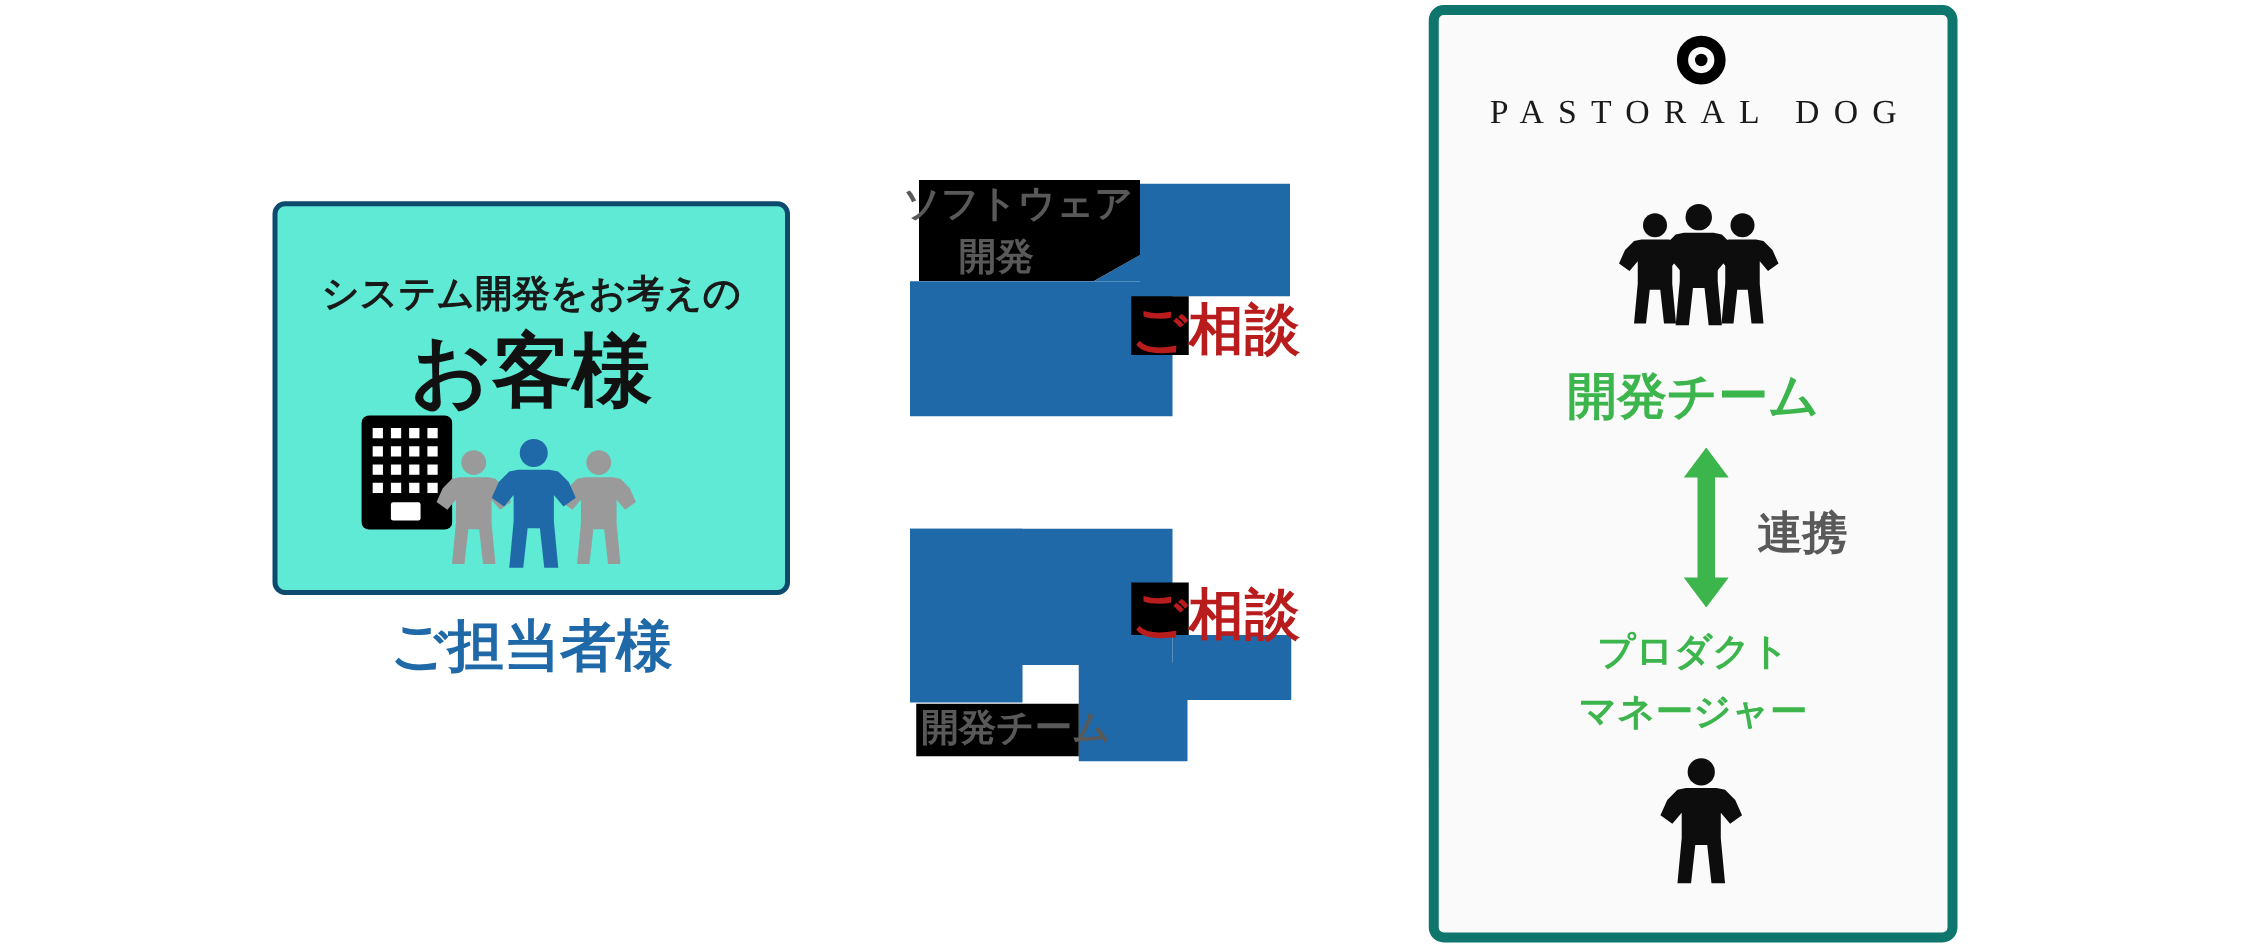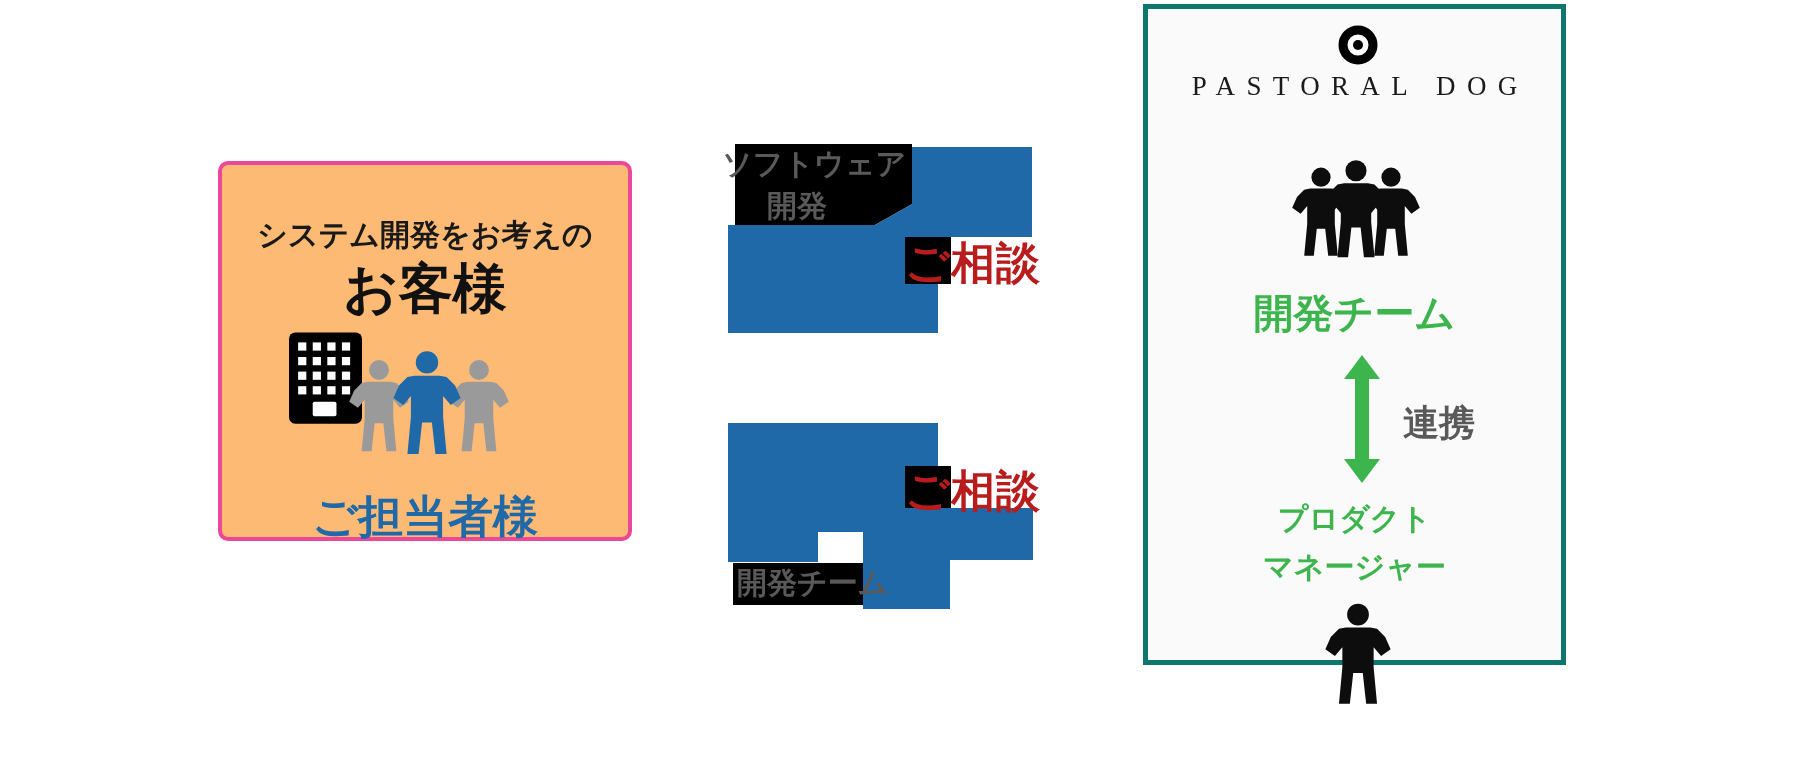--- a/index.html
+++ b/index.html
@@ -1,24 +1,24 @@
 <!DOCTYPE html>
 <html><head>
 <meta charset="utf-8">
 <style>
   html,body{margin:0;padding:0;background:#fff;}
   #canvas{position:relative;width:1800px;height:761px;background:#ffffff;overflow:hidden;
           font-family:"Liberation Serif","DejaVu Serif",serif;}
   .abs{position:absolute;}
   .nowrap{white-space:nowrap;}
   
-  #customer-box{left:218px;top:161px;width:414px;height:380px;box-sizing:border-box;
-    border:4px solid #ec4899;border-radius:10px;background:#fdba74;}
+  #customer-box{left:218px;top:161px;width:414px;height:315px;box-sizing:border-box;
+    border:4px solid #0c4a6e;border-radius:10px;background:#5eead4;}
   .cust-line1{left:0;right:0;top:50px;text-align:center;font-size:30px;font-weight:bold;color:#191919;}
-  .cust-line2{left:0;right:0;top:88px;text-align:center;font-size:54px;font-weight:bold;color:#111111;}
+  .cust-line2{left:0;right:0;top:88px;text-align:center;font-size:64px;font-weight:bold;color:#111111;}
   .cust-caption{left:0;right:0;top:322px;text-align:center;font-size:45px;font-weight:bold;color:#2069a8;}
   
   .blue{background:#2069a8;}
   .blackfill{background:#000000;}
   #top-label-box{left:735px;top:144px;width:177px;height:81px;background:#000;
     clip-path:polygon(0 0,100% 0,100% 74%,79% 100%,0 100%);}
   #top-wedge{left:875px;top:204px;width:37px;height:21px;background:#2069a8;
     clip-path:polygon(100% 0,100% 100%,0 100%);}
   .mid-label{font-size:30px;font-weight:bold;color:#595959;line-height:1.0;}
   #top-label-1{left:722px;top:149px;}
@@ -30,22 +30,22 @@
   #consult-top{left:905px;top:234px;}
   #blue-b2{left:728px;top:423px;width:210px;height:109px;}
   #blue-b2-tab{left:728px;top:423px;width:90px;height:139px;}
   #blue-a2a{left:938px;top:508px;width:95px;height:52px;}
   #blue-a2b{left:863px;top:530px;width:87px;height:79px;}
   #black-sq2{left:905px;top:466px;width:46px;height:42px;}
   #consult-bottom{left:905px;top:462px;}
   #bottom-label-box{left:733px;top:563px;width:130px;height:42px;}
   #bottom-label{left:737px;top:568px;}
   
-  #company-panel{left:1143px;top:4px;width:423px;height:661px;box-sizing:border-box;
-    border:5px solid #0f766e;border-radius:0;background:#fafafa;}
+  #company-panel{left:1143px;top:4px;width:423px;height:750px;box-sizing:border-box;
+    border:8px solid #0f766e;border-radius:12px;background:#fafafa;}
   #brand-title{left:0;right:0;top:62px;text-align:center;font-size:27px;letter-spacing:0.42em;
     text-indent:0.42em;color:#1a1a1a;}
   #team-label{left:0;right:0;top:277px;text-align:center;font-size:40px;font-weight:bold;color:#3cb54c;}
   #link-label{left:255px;top:390px;font-size:36px;font-weight:bold;color:#595959;}
   #pm-label{left:0;right:0;top:486px;text-align:center;font-size:30px;font-weight:bold;
     color:#3cb54c;line-height:48px;}
   svg{display:block;}
 </style>
 </head>
 <body>

